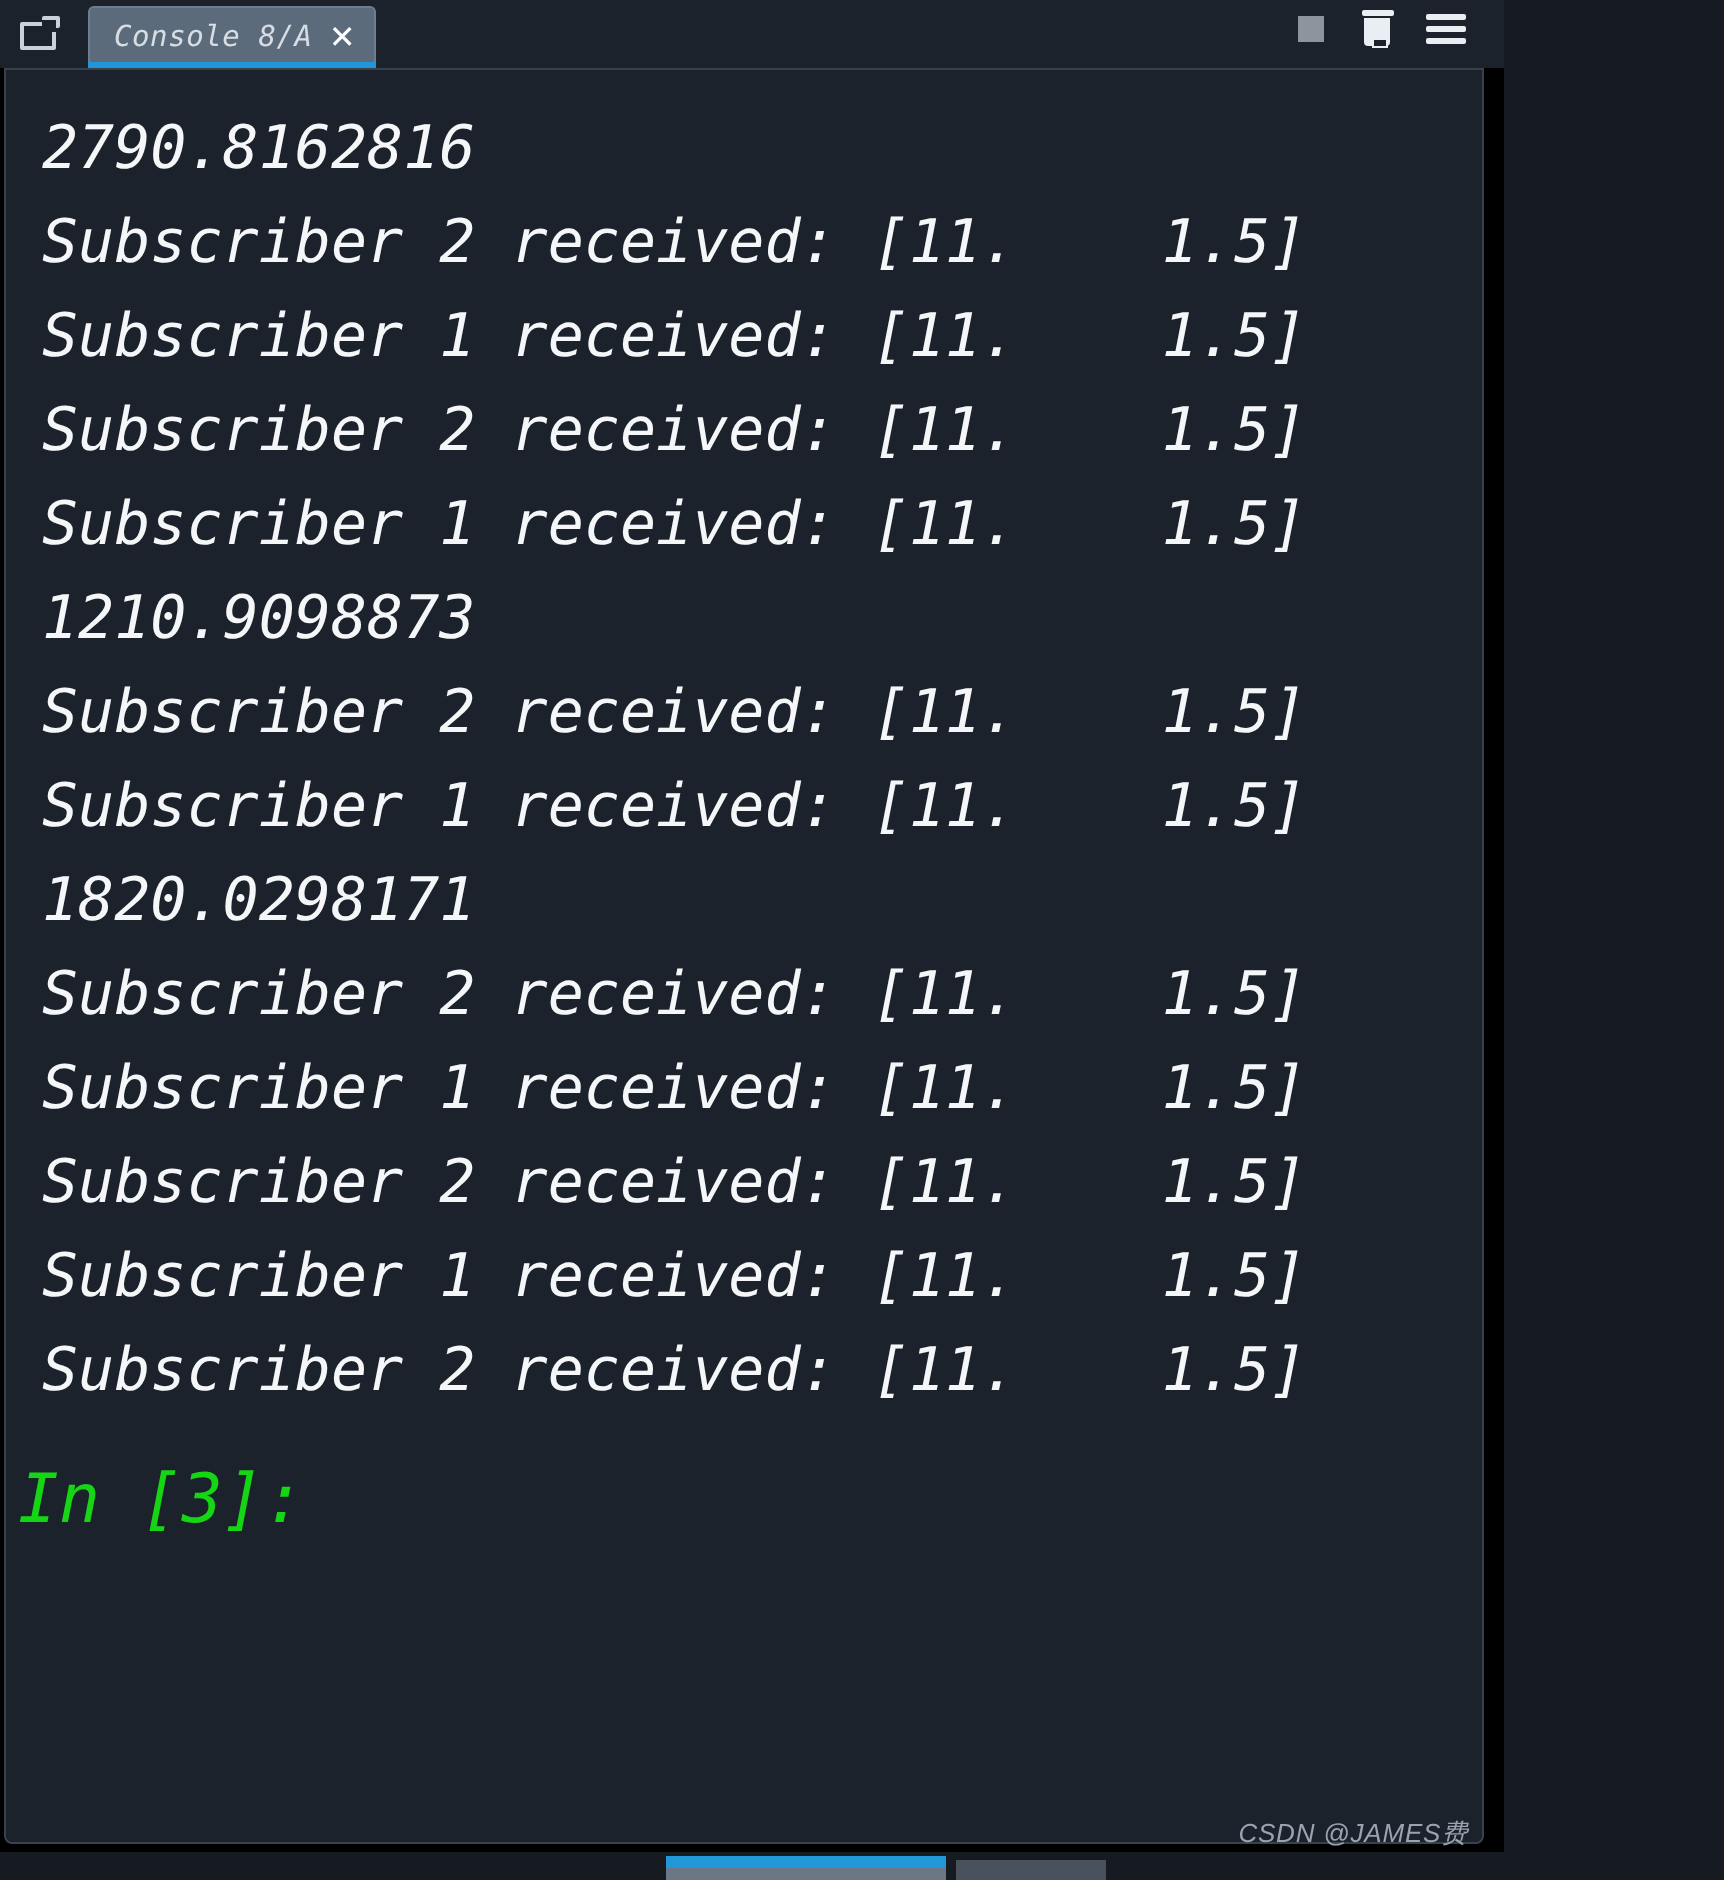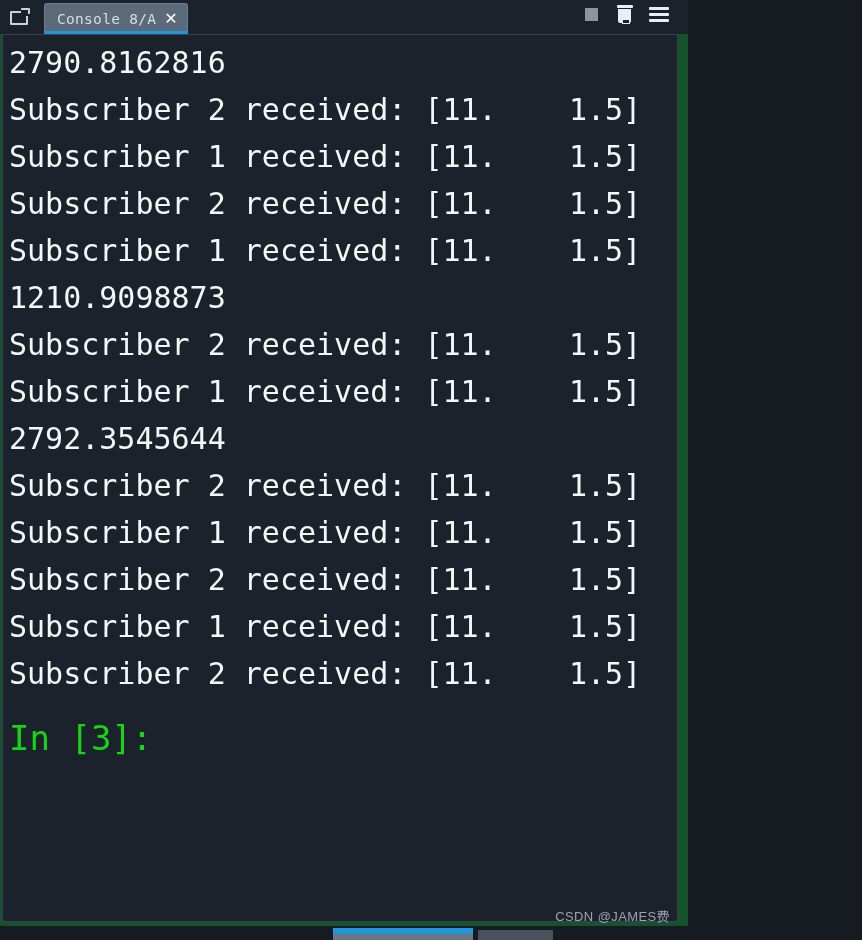--- a/index.html
+++ b/index.html
@@ -9,24 +9,25 @@
   }
   body {
     width: 862px;
     height: 940px;
     overflow: hidden;
     font-family: "DejaVu Sans Mono", monospace;
   }
 
   #app {
     position: relative;
-    width: 688px;
+    width: 752px;
     height: 940px;
-    background: #14532d;
-    box-sizing: border-box;
+    background: #000000;
+    box-sizing: border-box;
+    font-style: italic;
   }
 
   
   .tabbar {
     position: relative;
     height: 34px;
     background: #1b222c;
     display: flex;
     align-items: flex-end;
     box-sizing: border-box;
@@ -168,21 +169,21 @@
     background: #1b222c;
     border: 1px solid #39414c;
     border-top: 1px solid #39414c;
     border-radius: 0 0 4px 4px;
     overflow: hidden;
     box-sizing: border-box;
   }
 
   .out {
     padding: 4px 0 0 6px;
-    margin: 0;
+    margin: 12px;
   }
 
   .line {
     font-family: "DejaVu Sans Mono", monospace;
     font-size: 30px;
     line-height: 47px;
     color: #f4f6f8;
     white-space: pre;
     letter-spacing: 0px;
   }
@@ -284,21 +285,21 @@
   <div class="console">
     <div class="out" id="console-lines">
         <div class="line">2790.8162816</div>
         <div class="line">Subscriber 2 received: [11.    1.5]</div>
         <div class="line">Subscriber 1 received: [11.    1.5]</div>
         <div class="line">Subscriber 2 received: [11.    1.5]</div>
         <div class="line">Subscriber 1 received: [11.    1.5]</div>
         <div class="line">1210.9098873</div>
         <div class="line">Subscriber 2 received: [11.    1.5]</div>
         <div class="line">Subscriber 1 received: [11.    1.5]</div>
-        <div class="line">2792.3545644</div>
+        <div class="line">1820.0298171</div>
         <div class="line">Subscriber 2 received: [11.    1.5]</div>
         <div class="line">Subscriber 1 received: [11.    1.5]</div>
         <div class="line">Subscriber 2 received: [11.    1.5]</div>
         <div class="line">Subscriber 1 received: [11.    1.5]</div>
         <div class="line">Subscriber 2 received: [11.    1.5]</div>
       </div>
     <div class="prompt">In [3]:</div>
   </div>
 
   <div class="watermark">CSDN @JAMES费</div>

